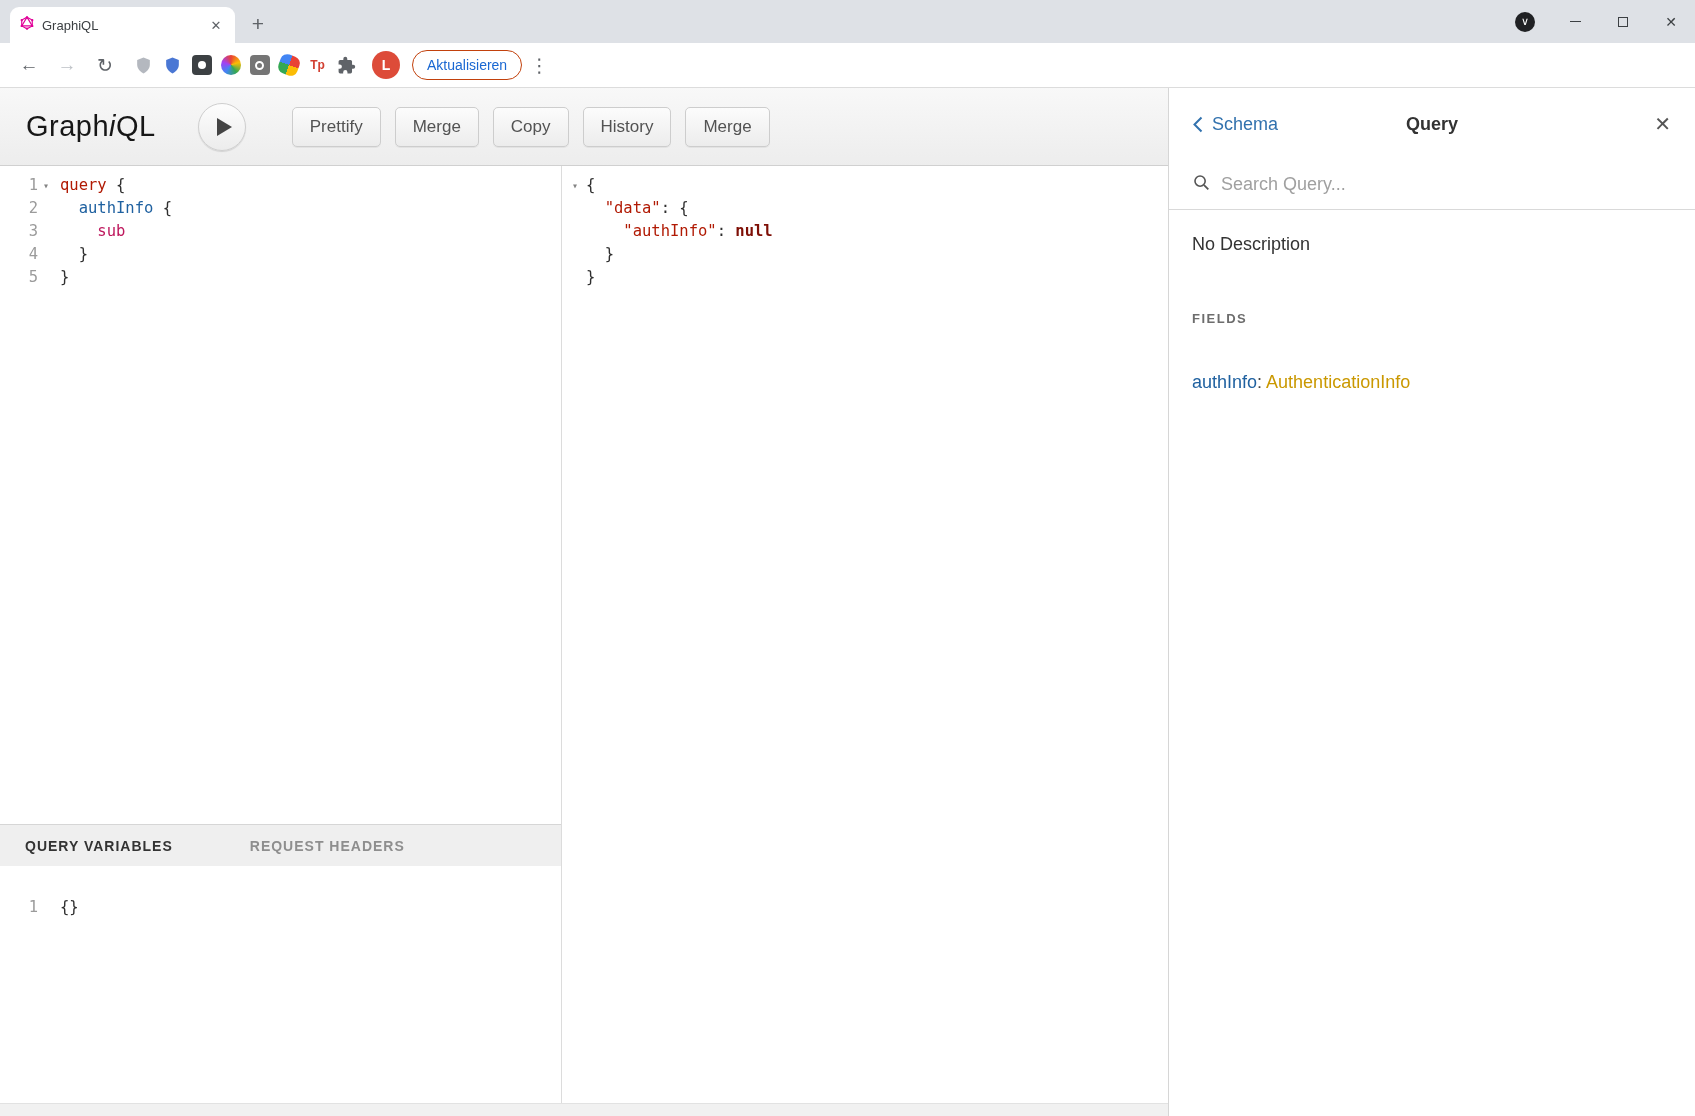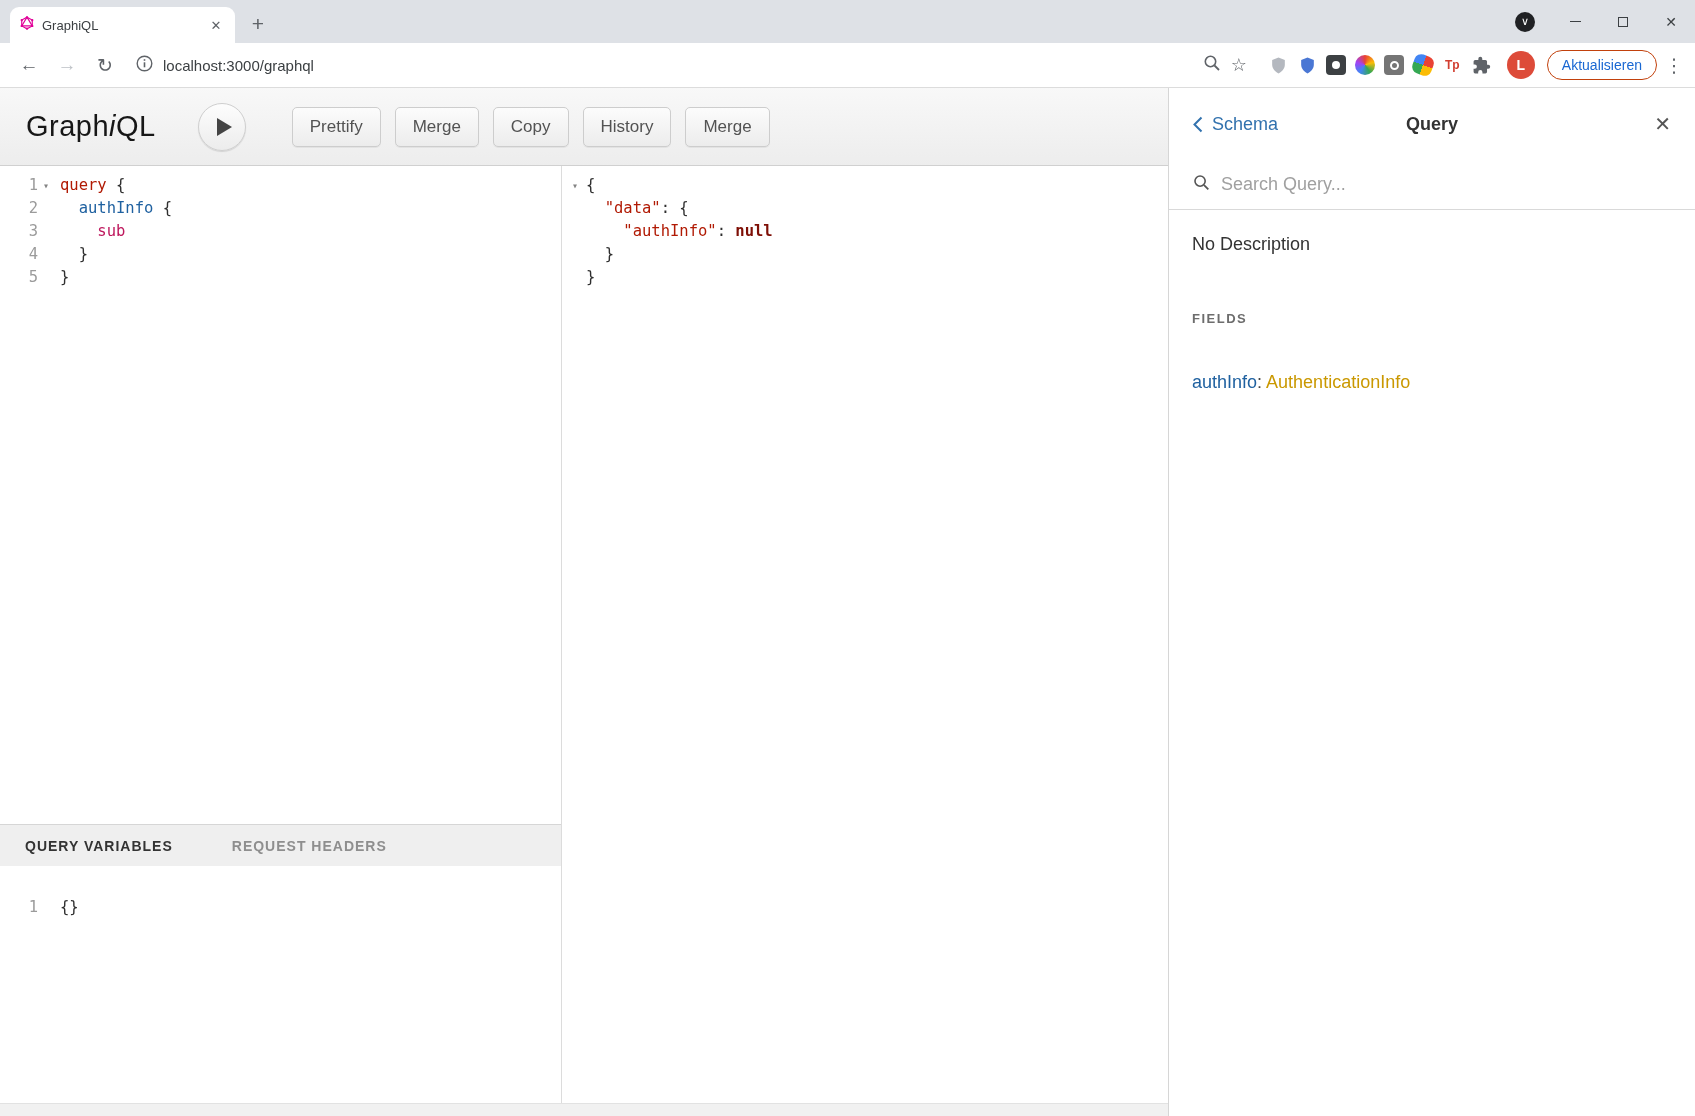--- a/index.html
+++ b/index.html
@@ -78,21 +78,21 @@
   .query-col { width:562px; display:flex; flex-direction:column; border-right:1px solid #dcdcdc; }
   .code-editor { font-family:"DejaVu Sans Mono", monospace; font-size:15.5px; }
   .query-editor { height:658px; padding-top:8px; overflow:hidden; }
   .cm-line { display:flex; line-height:23px; white-space:pre; }
   .cm-gutter { width:38px; text-align:right; color:#9b9b9b; flex-shrink:0; }
   .cm-fold { width:16px; text-align:center; color:#848484; font-size:10px; flex-shrink:0; }
   .cm-code { padding-left:6px; color:#2f2f2f; }
   .result-view .cm-fold { width:18px; padding-left:10px; text-align:left; }
 
   .var-tabs { height:42px; background:#efefef; border-top:1px solid #d6d6d6;
-              display:flex; align-items:center; padding-left:25px; gap:34px; }
+              display:flex; align-items:center; padding-left:25px; gap:52px; }
   .var-tab { font-size:14px; font-weight:bold; letter-spacing:1px; color:#333; cursor:pointer; }
   .var-tab.inactive { color:#8e8e8e;padding-left:25px; }
   .vars-editor { height:237px; padding-top:30px; }
   .bottom-strip { height:13px; background:#f1f1f1; border-top:1px solid #e2e2e2; }
 
   .result-col { flex:1; padding-top:8px; background:#fff; }
 
   
   .docpanel { flex:1; border-left:1px solid #d6d6d6; background:#fff; display:flex;
               flex-direction:column; }
@@ -149,38 +149,20 @@
     <div class="winbtn">
         <span class="win-close-glyph">✕</span>
       </div>
   </div>
 </div>
 
 <div class="navbar">
   <div class="nav-icon">←</div>
   <div class="nav-icon disabled">→</div>
   <div class="nav-icon">↻</div>
-  <div class="omnibox">
-    <span>
-      <svg width="17" height="17" viewBox="0 0 17 17">
-          <circle cx="8.5" cy="8.5" r="7.3" fill="none" stroke="#5f6368" stroke-width="1.4"></circle>
-          <rect x="7.7" y="7.3" width="1.6" height="5" fill="#5f6368"></rect>
-          <rect x="7.7" y="4.2" width="1.6" height="1.6" fill="#5f6368"></rect>
-        </svg>
-    </span>
-    <span class="url-text">localhost:3000/graphql</span>
-    <span class="omni-spacer"></span>
-    <span>
-      <svg width="18" height="18" viewBox="0 0 18 18">
-          <circle cx="7.5" cy="7.5" r="5.2" fill="none" stroke="#5f6368" stroke-width="1.6"></circle>
-          <line x1="11.5" y1="11.5" x2="16" y2="16" stroke="#5f6368" stroke-width="1.8"></line>
-        </svg>
-    </span>
-    <span style="font-size:18px;color:#5f6368;">☆</span>
-  </div>
   <div class="ext-area">
     <span class="ext-icon">
       <svg width="19" height="19" viewBox="0 0 24 24">
           <path d="M12 2 L20 5 V11 C20 16 16 20 12 22 C8 20 4 16 4 11 V5 Z" fill="#b4b8bf"></path>
         </svg>
     </span>
     <span class="ext-icon">
       <svg width="19" height="19" viewBox="0 0 24 24">
           <path d="M12 2 L20 5 V11 C20 16 16 20 12 22 C8 20 4 16 4 11 V5 Z" fill="#4a77d4"></path>
         </svg>

